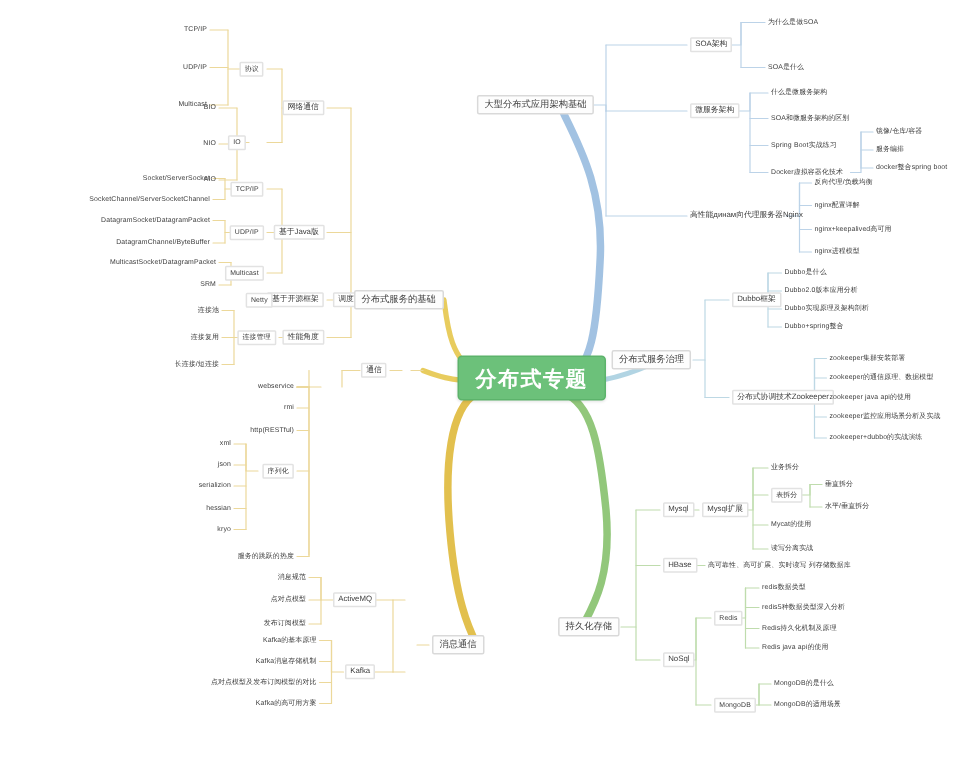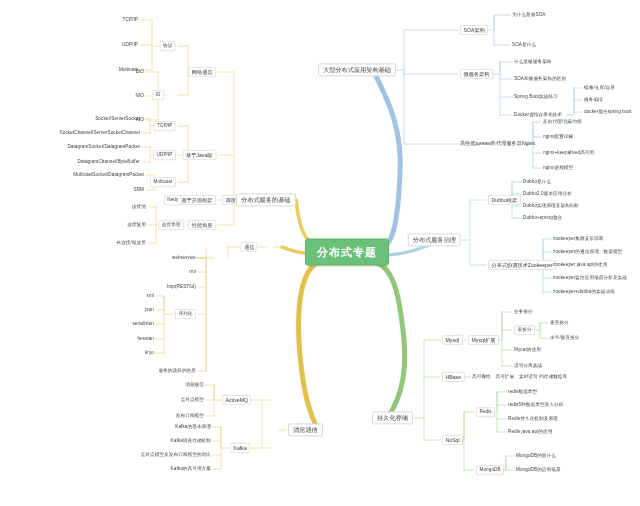--- a/index.html
+++ b/index.html
@@ -6,21 +6,21 @@
   body{width:640px;height:506px;overflow:hidden;
        font-family:"Liberation Sans","DejaVu Sans",sans-serif;}
   #stage{position:relative;width:640px;height:506px;background:#fff;}
   svg.lines{position:absolute;left:0;top:0;width:640px;height:506px;pointer-events:none;}
   .node{position:absolute;white-space:nowrap;line-height:1;
         transform:translateY(-50%);}
   .lvl3,.lvl4,.lvl5{font-size:4.6px;color:#3b3b3b;letter-spacing:.1px;}
   .lvl2{font-size:5.2px;color:#3b3b3b;}
   .branch{font-size:6.2px;color:#3f3f3f;padding:2.5px 4px;
           border:1px solid #d9d9d9;background:#fdfdfd;border-radius:1.5px;}
-  .center{font-size:11px;color:#ffffff;background:#6cc17a;
+  .center{font-size:14px;color:#ffffff;background:#6cc17a;
           border:1px solid #5cb36b;border-radius:3px;padding:7px 11px;
           font-weight:bold;letter-spacing:1px;box-shadow:0 1px 2px rgba(0,0,0,.10);}
   .boxed{border:1px solid #e2e2e2;background:#fff;padding:1.5px 2.5px;border-radius:1px;}
 </style>
 </head>
 <body>
 
 <div id="stage">
 
   <svg class="lines" viewBox="0 0 640 506">

